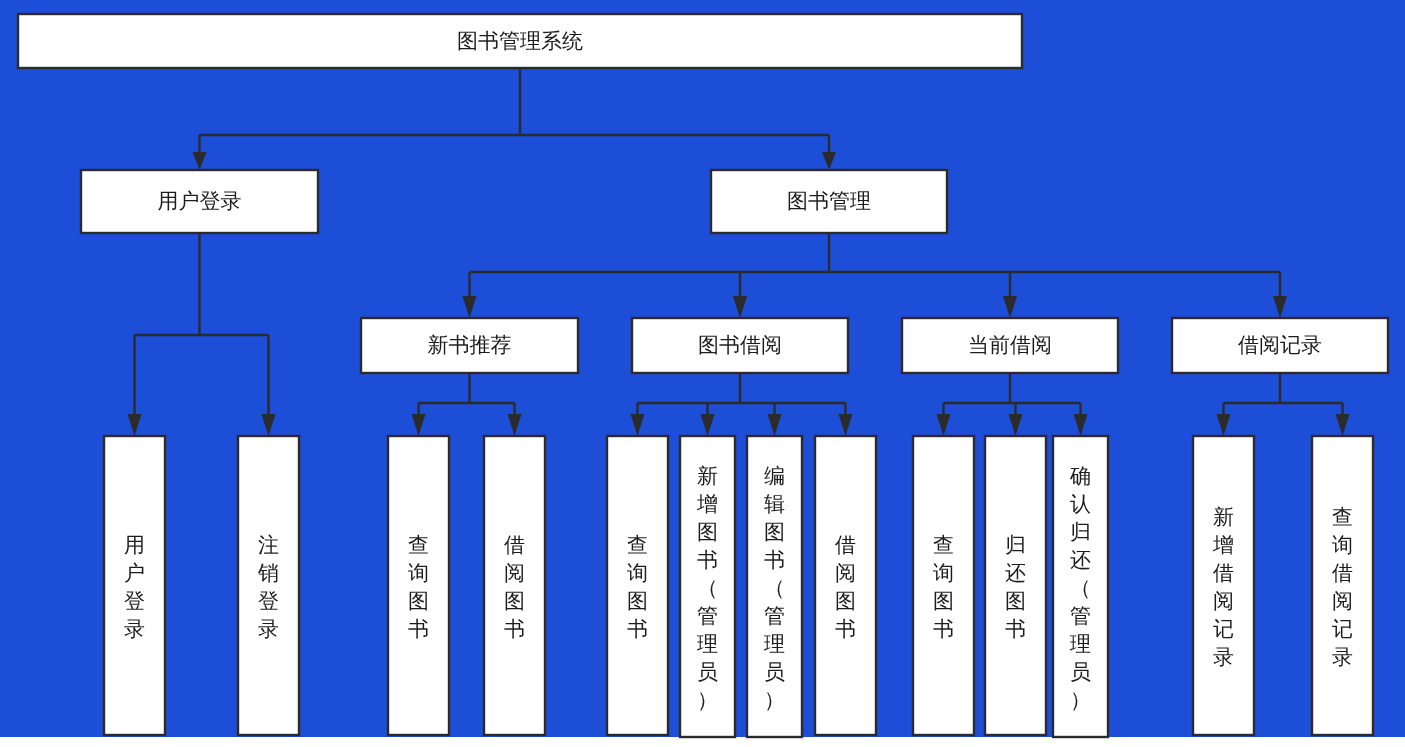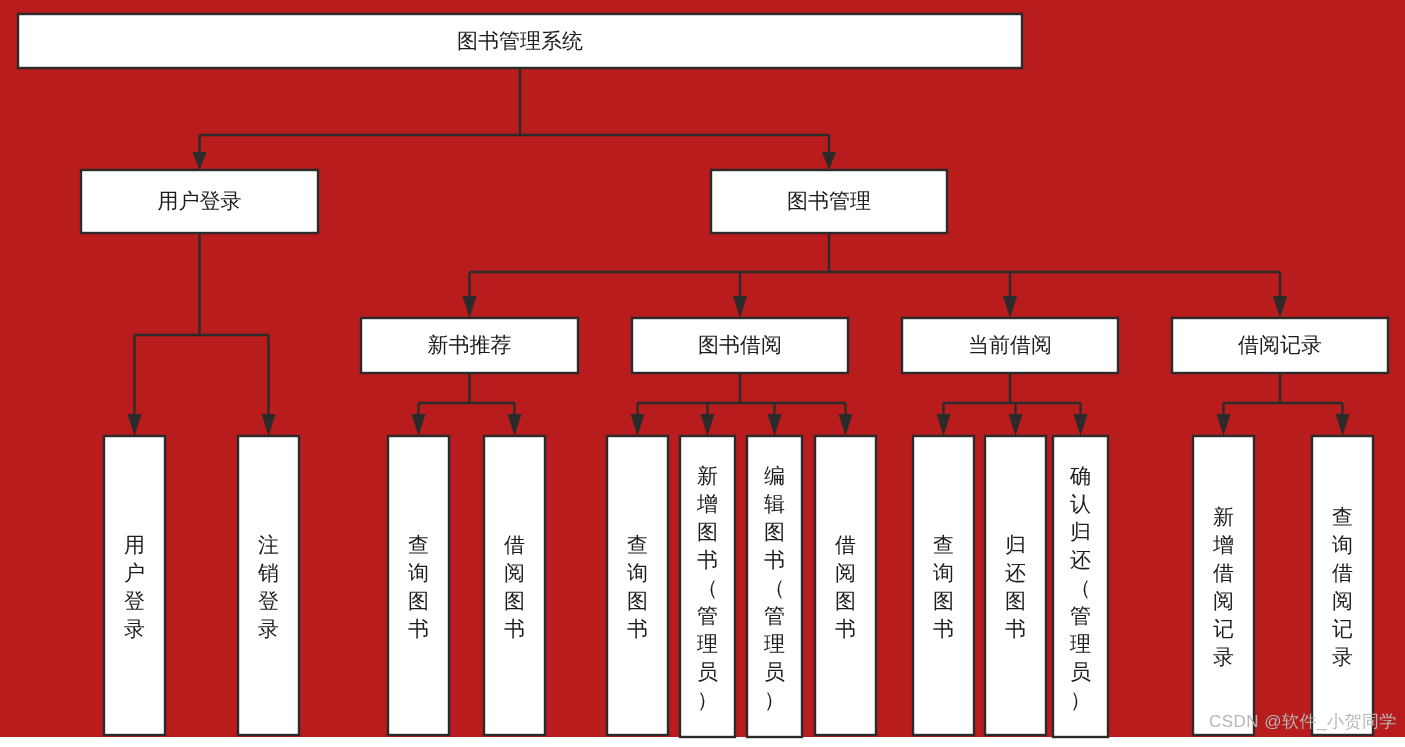--- a/index.html
+++ b/index.html
@@ -10,21 +10,21 @@
   body {
     width: 1405px;
     height: 747px;
     overflow: hidden;
     font-family: "Liberation Sans", "DejaVu Sans", sans-serif;
   }
   #diagram-root {
     position: relative;
     width: 1405px;
     height: 737px;
-    background: #b91c1c;
+    background: #1d4ed8;
   }
   svg#flow {
     position: absolute;
     left: 0;
     top: 0;
     width: 1405px;
     height: 747px;
   }
   .node-box {
     fill: #ffffff;
@@ -211,14 +211,13 @@
           <rect class="node-box" x="1193" y="436" width="61" height="299"></rect>
           <text class="node-label-v" x="1223.5" y="523.9" font-size="21"><tspan x="1223.5">新</tspan><tspan x="1223.5" dy="28">增</tspan><tspan x="1223.5" dy="28">借</tspan><tspan x="1223.5" dy="28">阅</tspan><tspan x="1223.5" dy="28">记</tspan><tspan x="1223.5" dy="28">录</tspan></text>
         </g>
         <g>
           <rect class="node-box" x="1312" y="436" width="61" height="299"></rect>
           <text class="node-label-v" x="1342.5" y="523.9" font-size="21"><tspan x="1342.5">查</tspan><tspan x="1342.5" dy="28">询</tspan><tspan x="1342.5" dy="28">借</tspan><tspan x="1342.5" dy="28">阅</tspan><tspan x="1342.5" dy="28">记</tspan><tspan x="1342.5" dy="28">录</tspan></text>
         </g>
       </g>
   </svg>
 
-  <div class="watermark">CSDN @软件_小贺同学</div>
 </div>
 
 </body></html>

